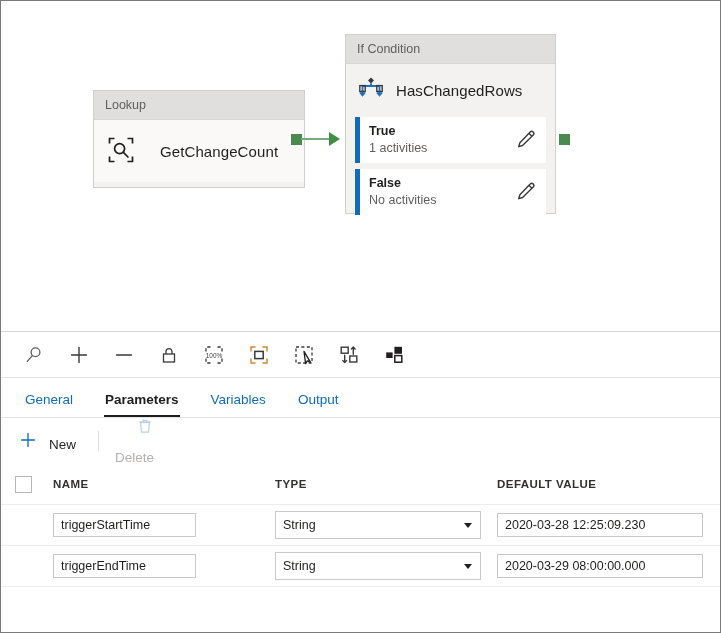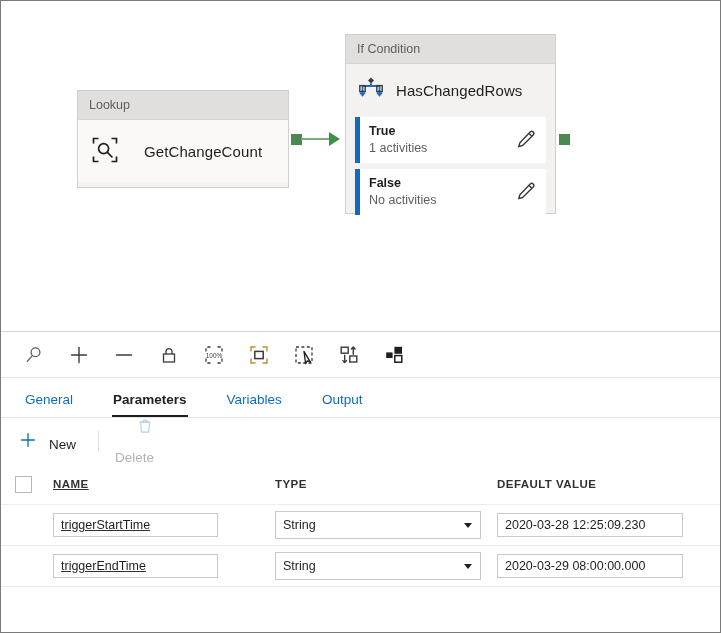--- a/index.html
+++ b/index.html
@@ -52,21 +52,21 @@
     border-bottom: 1px solid #d8d6d4;
   }
   .activity-body {
     background: #faf9f8;
     display: flex;
     align-items: center;
   }
 
   
   #lookup-card {
-    left: 76px;
+    left: 92px;
     top: 89px;
     width: 212px;
     height: 98px;
   }
   #lookup-card .activity-body {
     height: 62px;
     padding-left: 12px;
     gap: 24px;
   }
   .lookup-title {
@@ -188,21 +188,21 @@
     cursor: pointer;
   }
   .tool-btn svg { display: block; }
 
   
   .tabs {
     display: flex;
     align-items: flex-end;
     height: 39px;
     padding-left: 10px;
-    gap: 12px;
+    gap: 4px;
     border-bottom: 1px solid #e3e3e3;
     background: #ffffff;
   }
   .tab {
     position: relative;
     padding: 0 14px 9px 14px;
     font-size: 13.5px;
     color: #0f6cbd;
     cursor: pointer;
     line-height: 17px;
@@ -258,21 +258,21 @@
     border-bottom: 1px solid #ededed;
     padding-left: 14px;
   }
   .th {
     font-size: 11.5px;
     font-weight: bold;
     color: #323130;
     letter-spacing: .45px;
   }
   .col-check { width: 38px; flex: 0 0 38px; }
-  .col-name  { width: 222px; flex: 0 0 222px; text-decoration: underline; }
+  .col-name  { width: 222px; flex: 0 0 222px; }
   .col-type  { width: 222px; flex: 0 0 222px; }
   .col-value { flex: 1 1 auto; }
 
   .chk {
     width: 17px;
     height: 17px;
     border: 1px solid #b7b7b7;
     background: #ffffff;
     box-sizing: border-box;
     cursor: pointer;
@@ -293,22 +293,22 @@
     box-sizing: border-box;
     font-family: "Liberation Sans", sans-serif;
     font-size: 12.5px;
     color: #201f1e;
     padding: 0 7px;
     line-height: 22px;
     display: flex;
     align-items: center;
     cursor: text;
   }
-  .field-name  { width: 165px; }
-  .field-value { width: 186px; }
+  .field-name  { width: 143px; }
+  .field-value { width: 206px; }
 
   .select {
     position: relative;
     width: 206px;
     height: 28px;
     border: 1px solid #c9c9c9;
     background: #ffffff;
     box-sizing: border-box;
     font-size: 12.5px;
     color: #201f1e;

